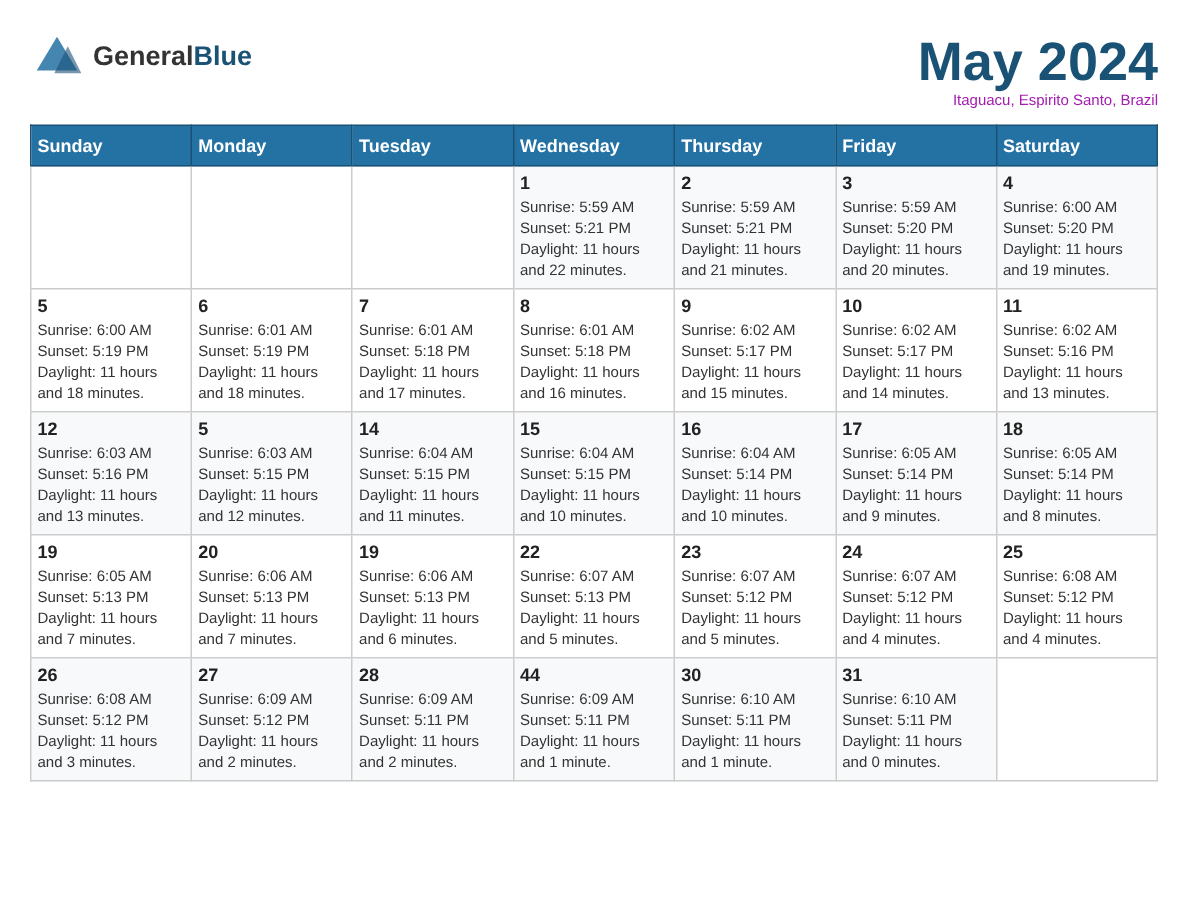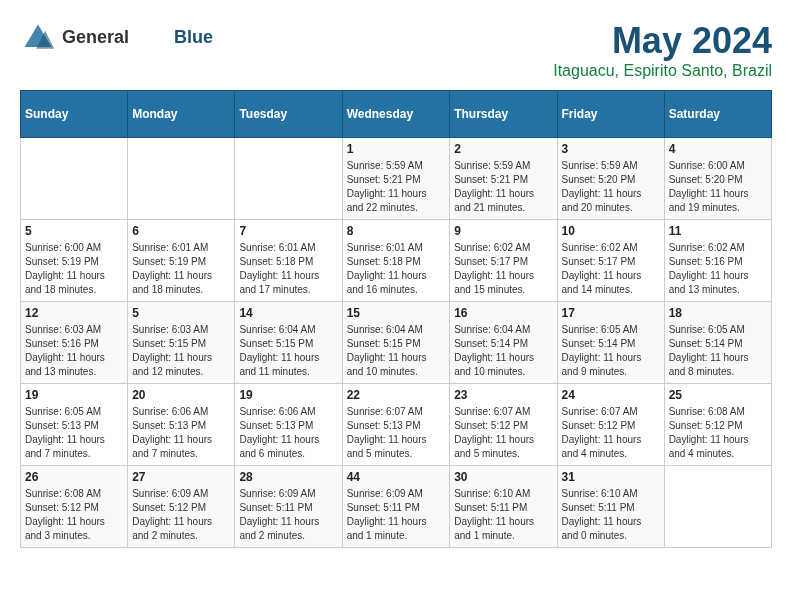--- a/index.html
+++ b/index.html
@@ -28,48 +28,47 @@
     }
     .logo-general {
       font-size: 18px;
       font-weight: bold;
       color: #333;
     }
     .logo-blue {
       font-size: 18px;
       font-weight: bold;
       color: #1a5276;
-      margin-left: 45px;
     }
     .logo-icon {
       width: 36px;
       height: 36px;
     }
     .title-block {
       text-align: right;
       margin-left: 20px;
     }
     .main-title {
       font-size: 36px;
       font-weight: bold;
       color: #1a5276;
     }
     .subtitle {
-      font-size: 16px;
-      color: #15803d;
+      font-size: 10px;
+      color: #a21caf;
     }
     table {
       width: 100%;
       border-collapse: collapse;
       font-size: 11px;
     }
     thead tr th {
       background-color: #2471a3;
       color: #fff;
-      padding: 16px 4px;
+      padding: 6px 4px;
       text-align: left;
       font-size: 12px;
       border: 1px solid #1a5276;
     }
     tbody tr td {
       border: 1px solid #ccc;
       vertical-align: top;
       padding: 4px;
       min-height: 80px;
       width: 108px;

